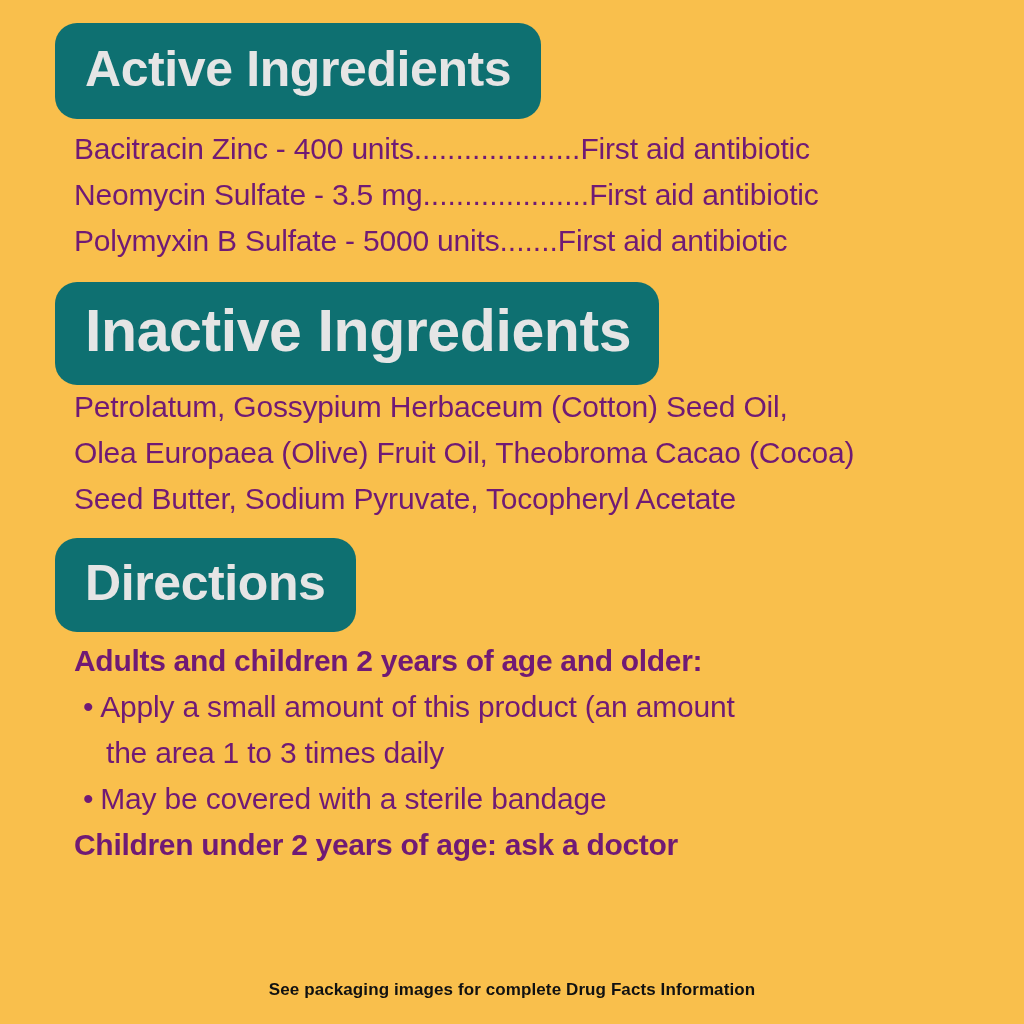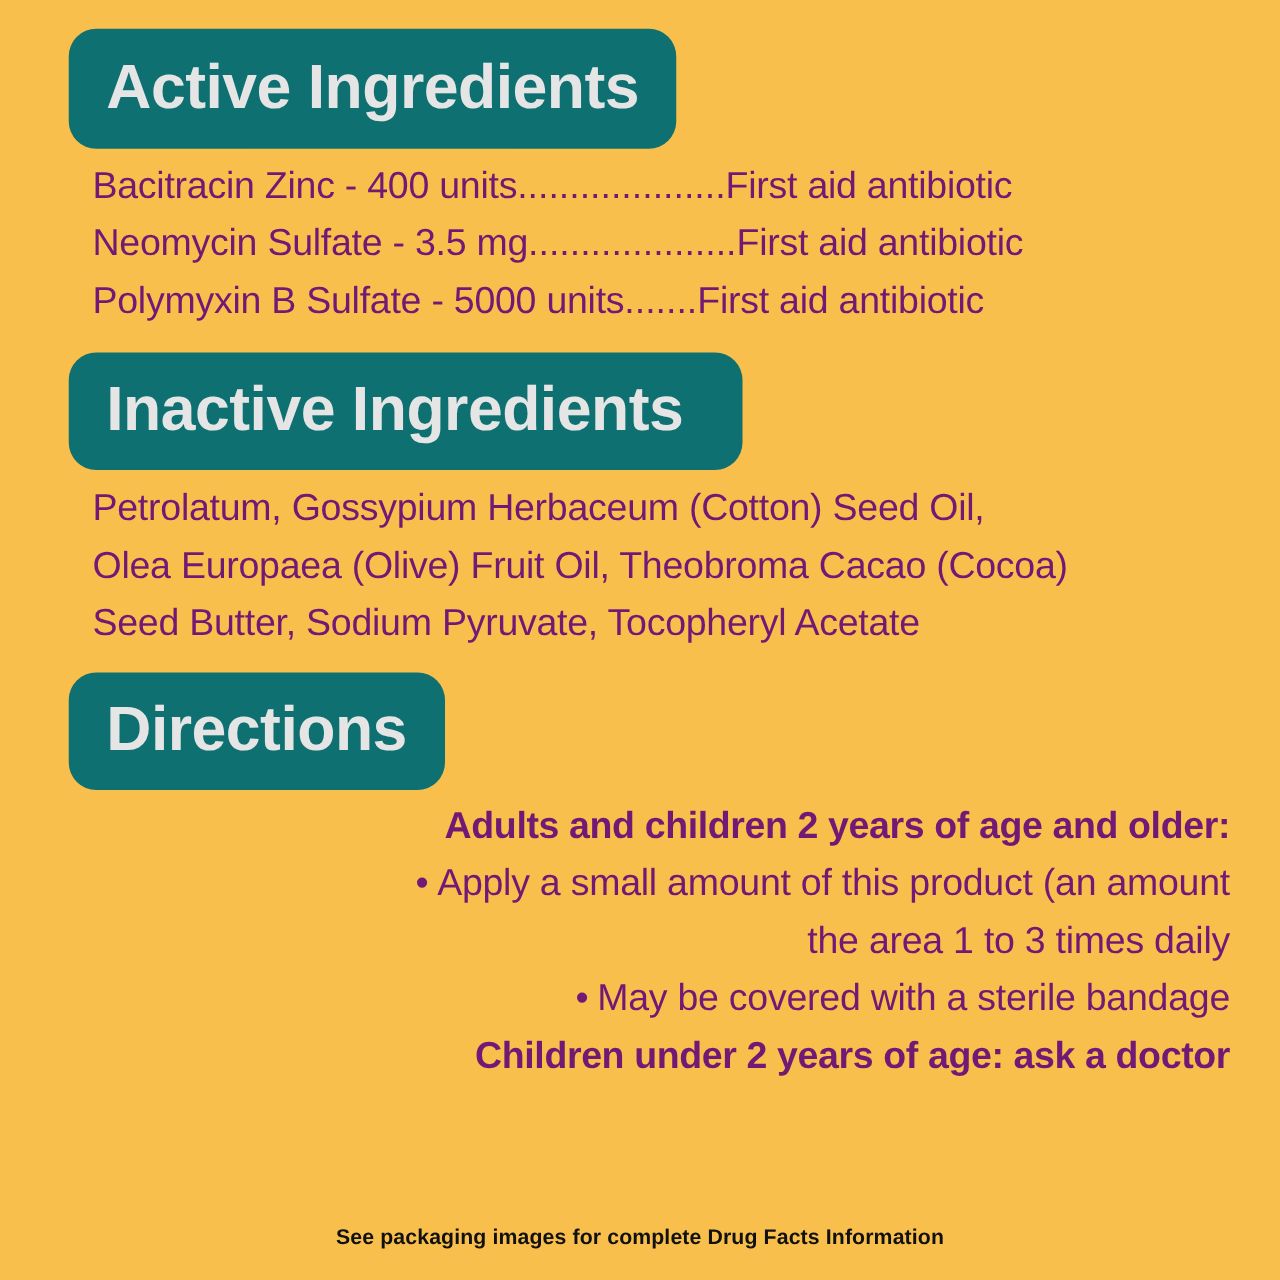--- a/index.html
+++ b/index.html
@@ -48,22 +48,22 @@
     left: 55px;
     top: 23px;
     padding: 21px 30px 25px 30px;
     font-size: 50px;
   }
 
   .pill-inactive {
     position: absolute;
     left: 55px;
     top: 282px;
-    padding: 20px 47px 24px 30px;
-    font-size: 50px;
+    padding: 20px 28px 24px 30px;
+    font-size: 59px;
   }
 
   .pill-directions {
     position: absolute;
     left: 55px;
     top: 538px;
     padding: 20px 30px 24px 30px;
     font-size: 50px;
   }
 
@@ -91,21 +91,20 @@
   .inactive-list {
     left: 74px;
     top: 384px;
     width: 930px;
   }
 
   .directions-block {
     left: 74px;
     top: 638px;
     width: 910px;
-    text-align: right;
   }
   .directions-block .lead-line {
     font-weight: bold;
     letter-spacing: -0.3px;
   }
   .directions-block .bullet-row {
     padding-left: 9px;
     text-indent: 0;
   }
   .directions-block .bullet-row .dot {

